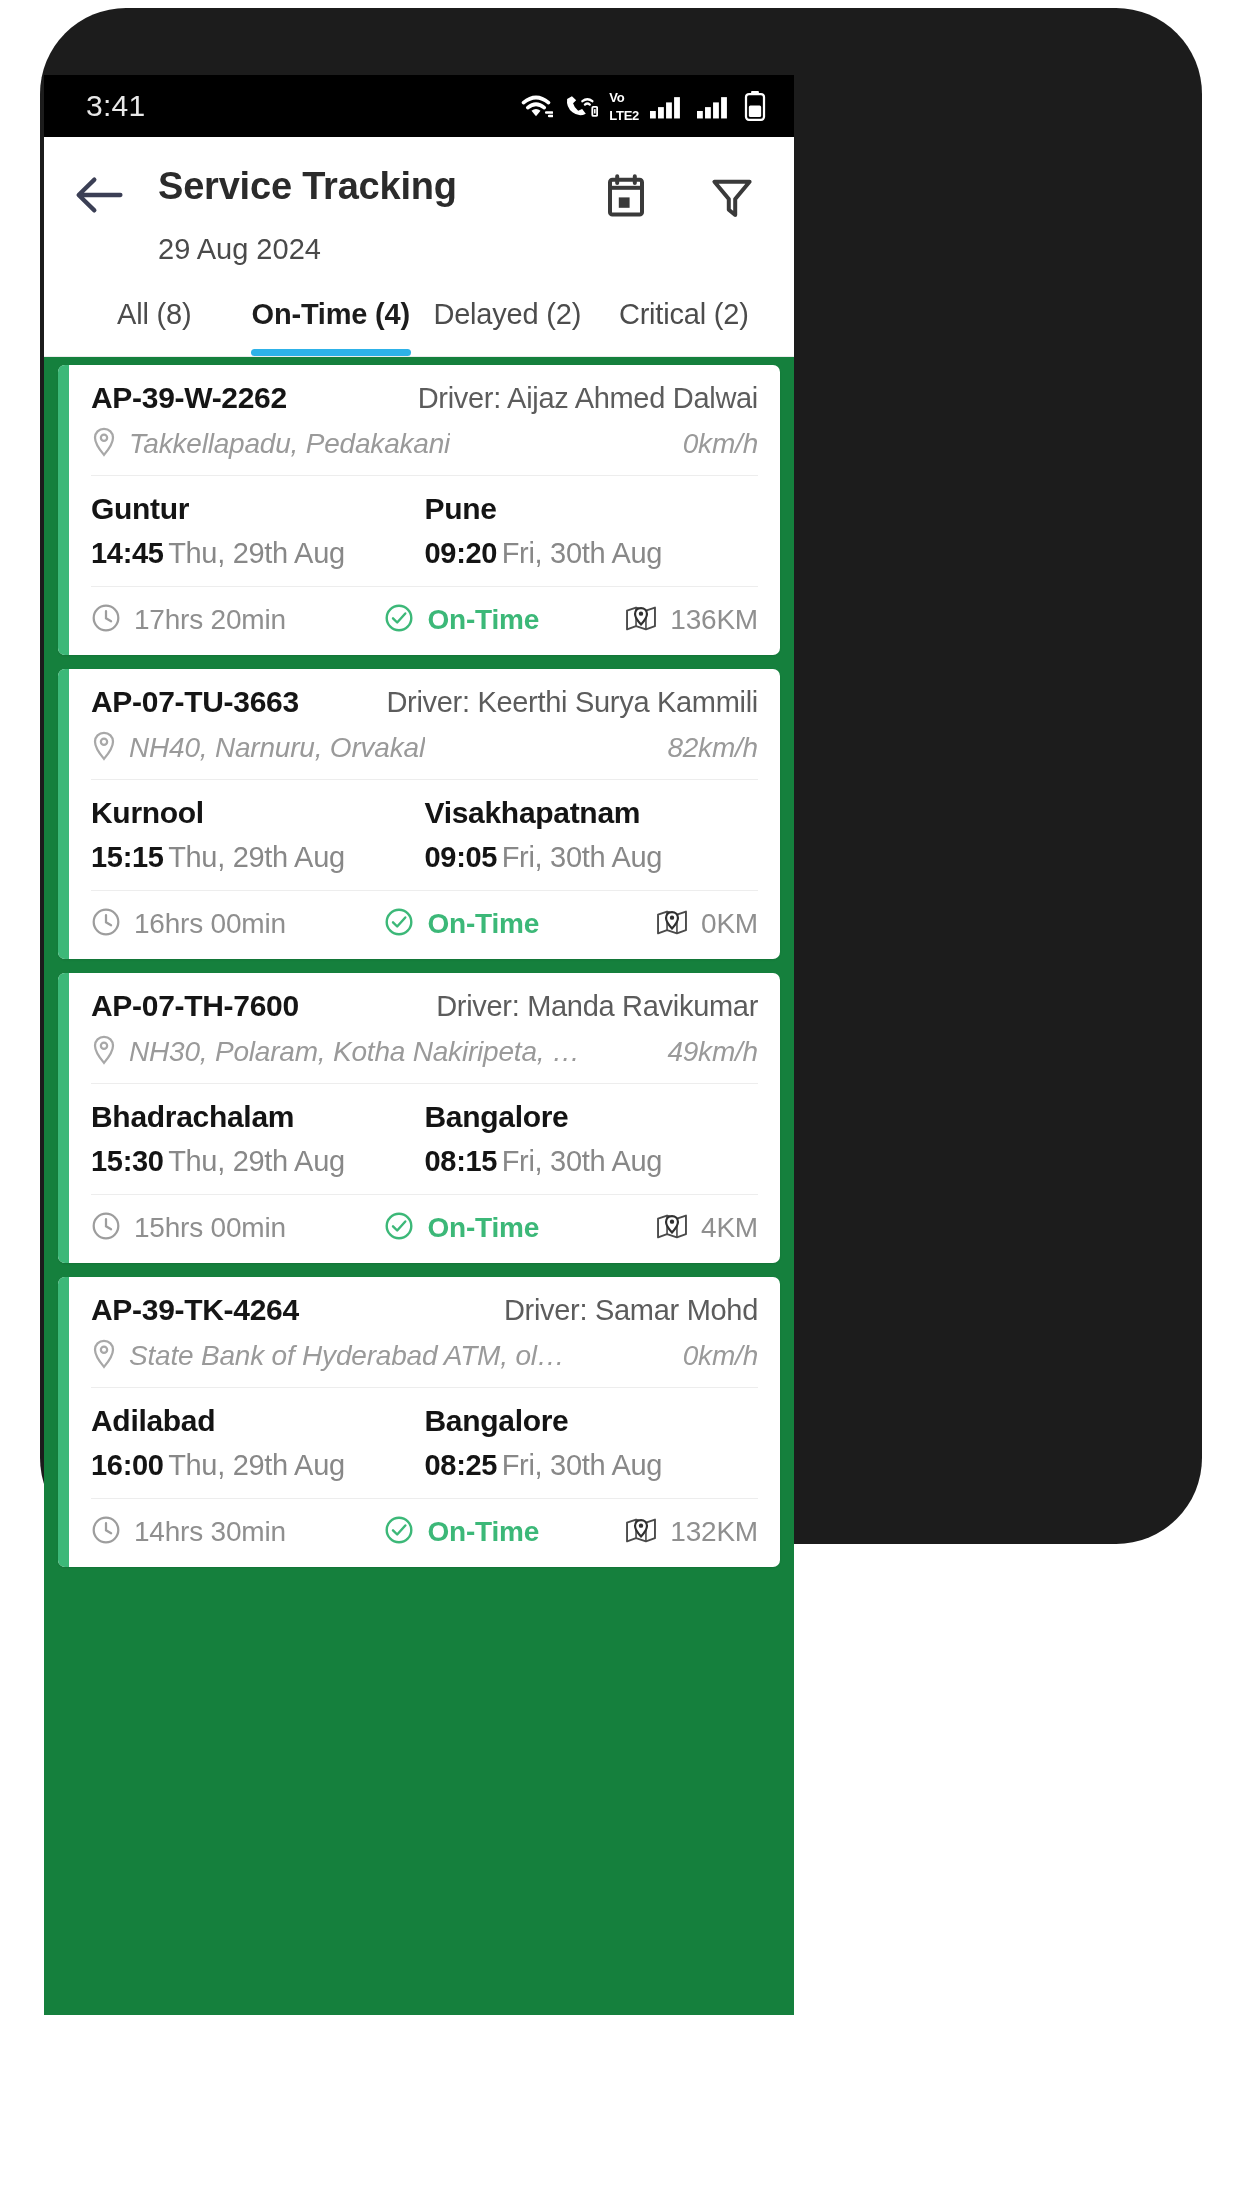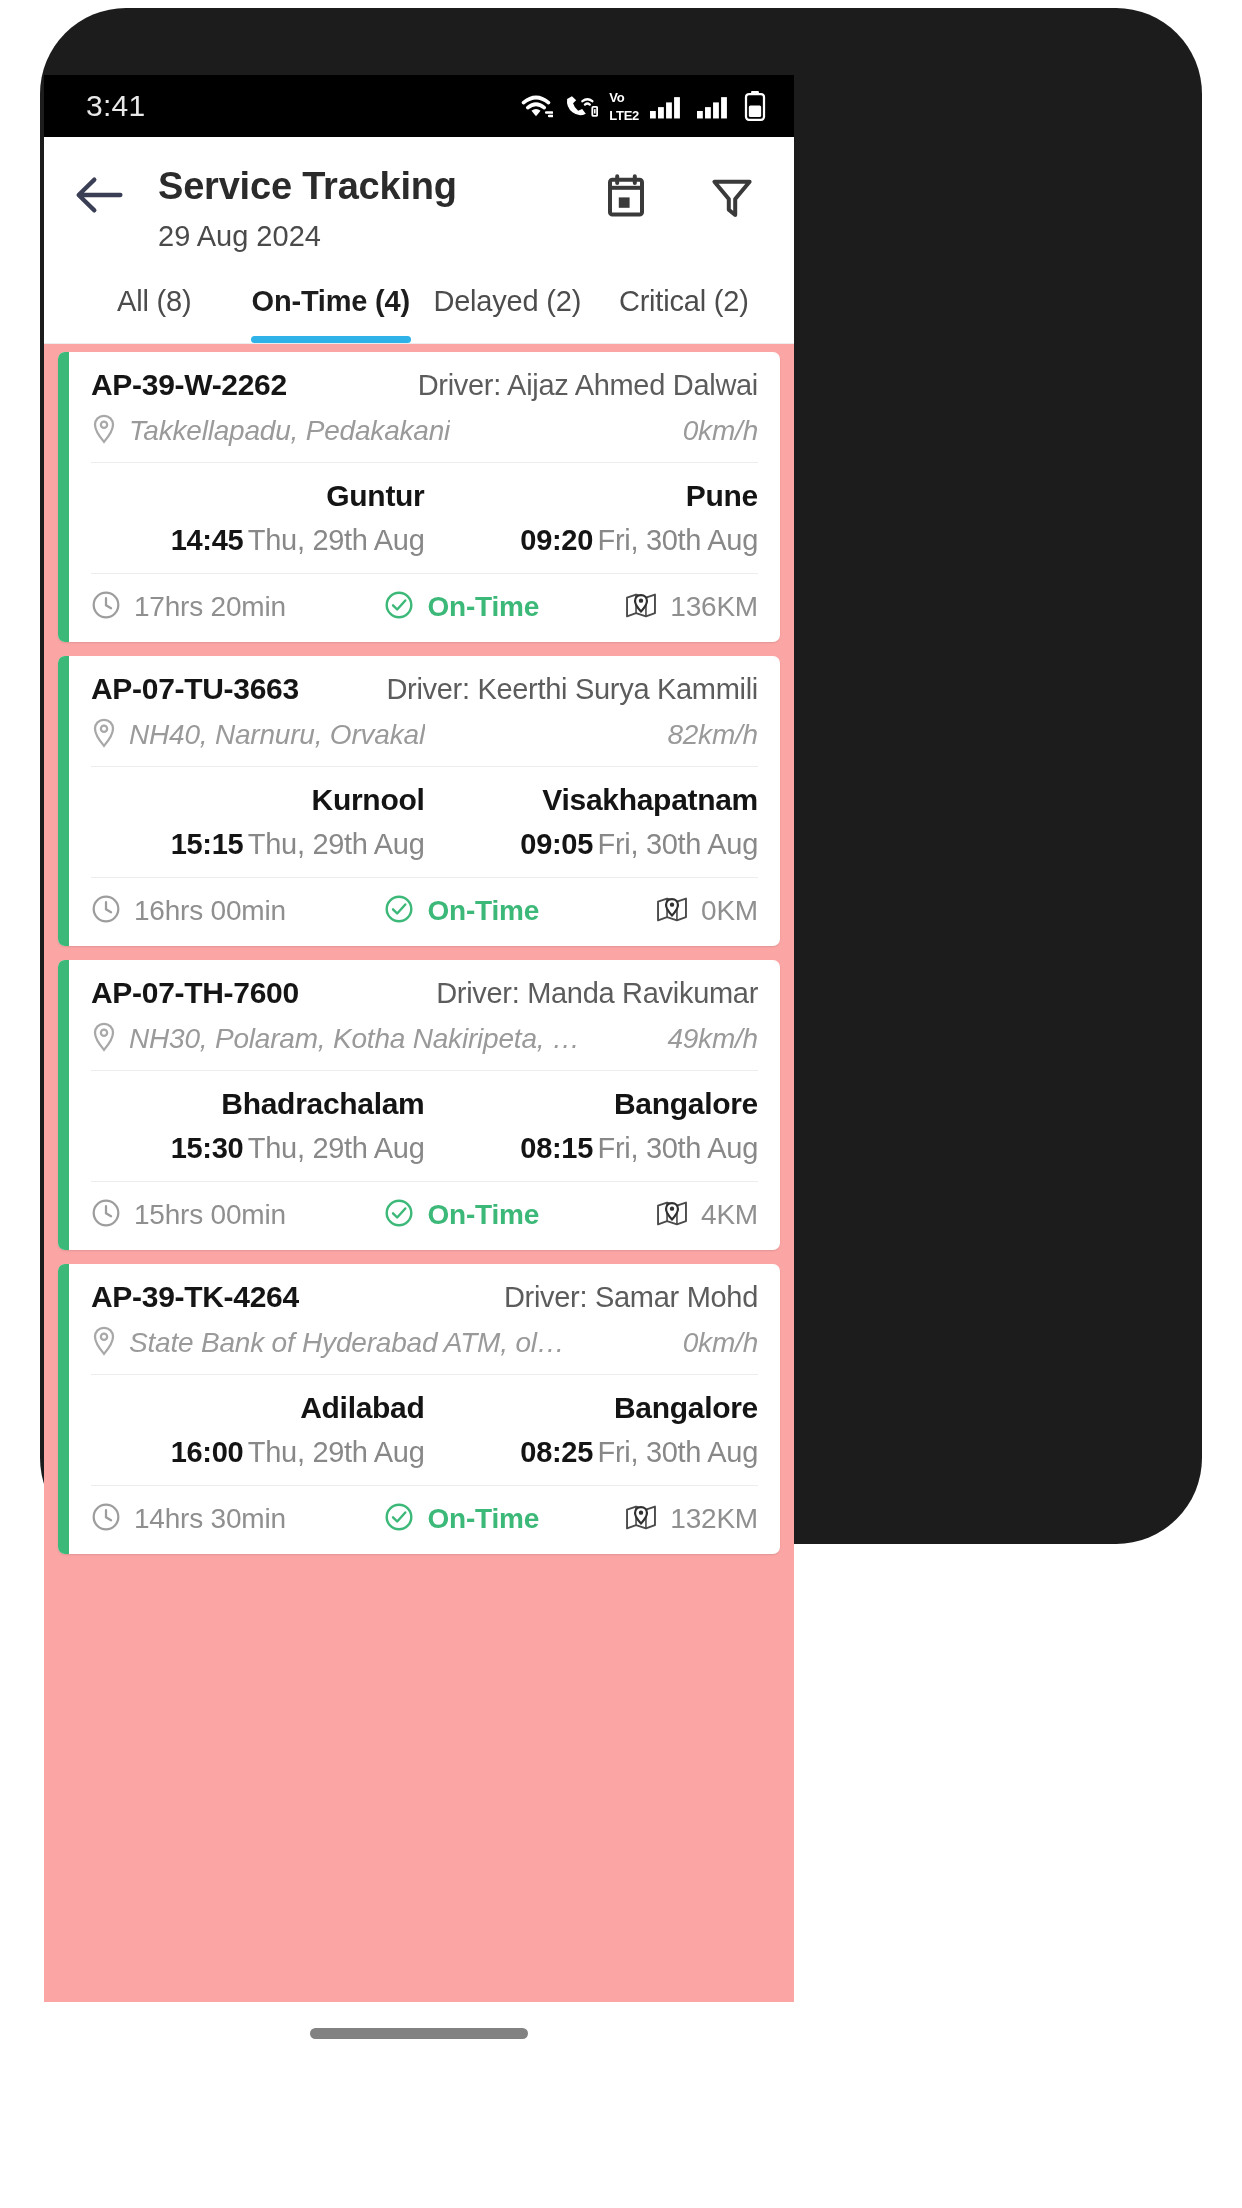--- a/index.html
+++ b/index.html
@@ -76,21 +76,21 @@
   #page-title{
     font-size:38px;
     font-weight:bold;
     color:#2b2b2b;
     letter-spacing:-.2px;
     line-height:46px;
   }
   #page-subtitle{
     font-size:29px;
     color:#4a4a4a;
-    margin-top:10px;
+    margin-top:23px;
     line-height:34px;
   }
   #app-bar-actions{
     display:flex;
     align-items:center;
     gap:58px;
     flex:0 0 auto;
     padding-top:10px;
     padding-right:8px;
   }
@@ -122,25 +122,24 @@
   .tab-underline{
     height:7px;
     border-radius:4px;
     background:transparent;
     margin:0 8px;
   }
   .tab.active .tab-underline{ background:#2eb2e8; }
 
   
   #trip-list{
-    background:#fca5a5;
+    background:#15803d;
     height:1658px;
     padding-top:8px;
     overflow:hidden;
-    text-align:right;
   }
   .trip-card{
     background:#ffffff;
     margin:0 14px 14px 14px;
     border-radius:7px;
     display:flex;
     overflow:hidden;
     box-shadow:0 1px 2px rgba(0,0,0,.10);
   }
   .card-accent{

